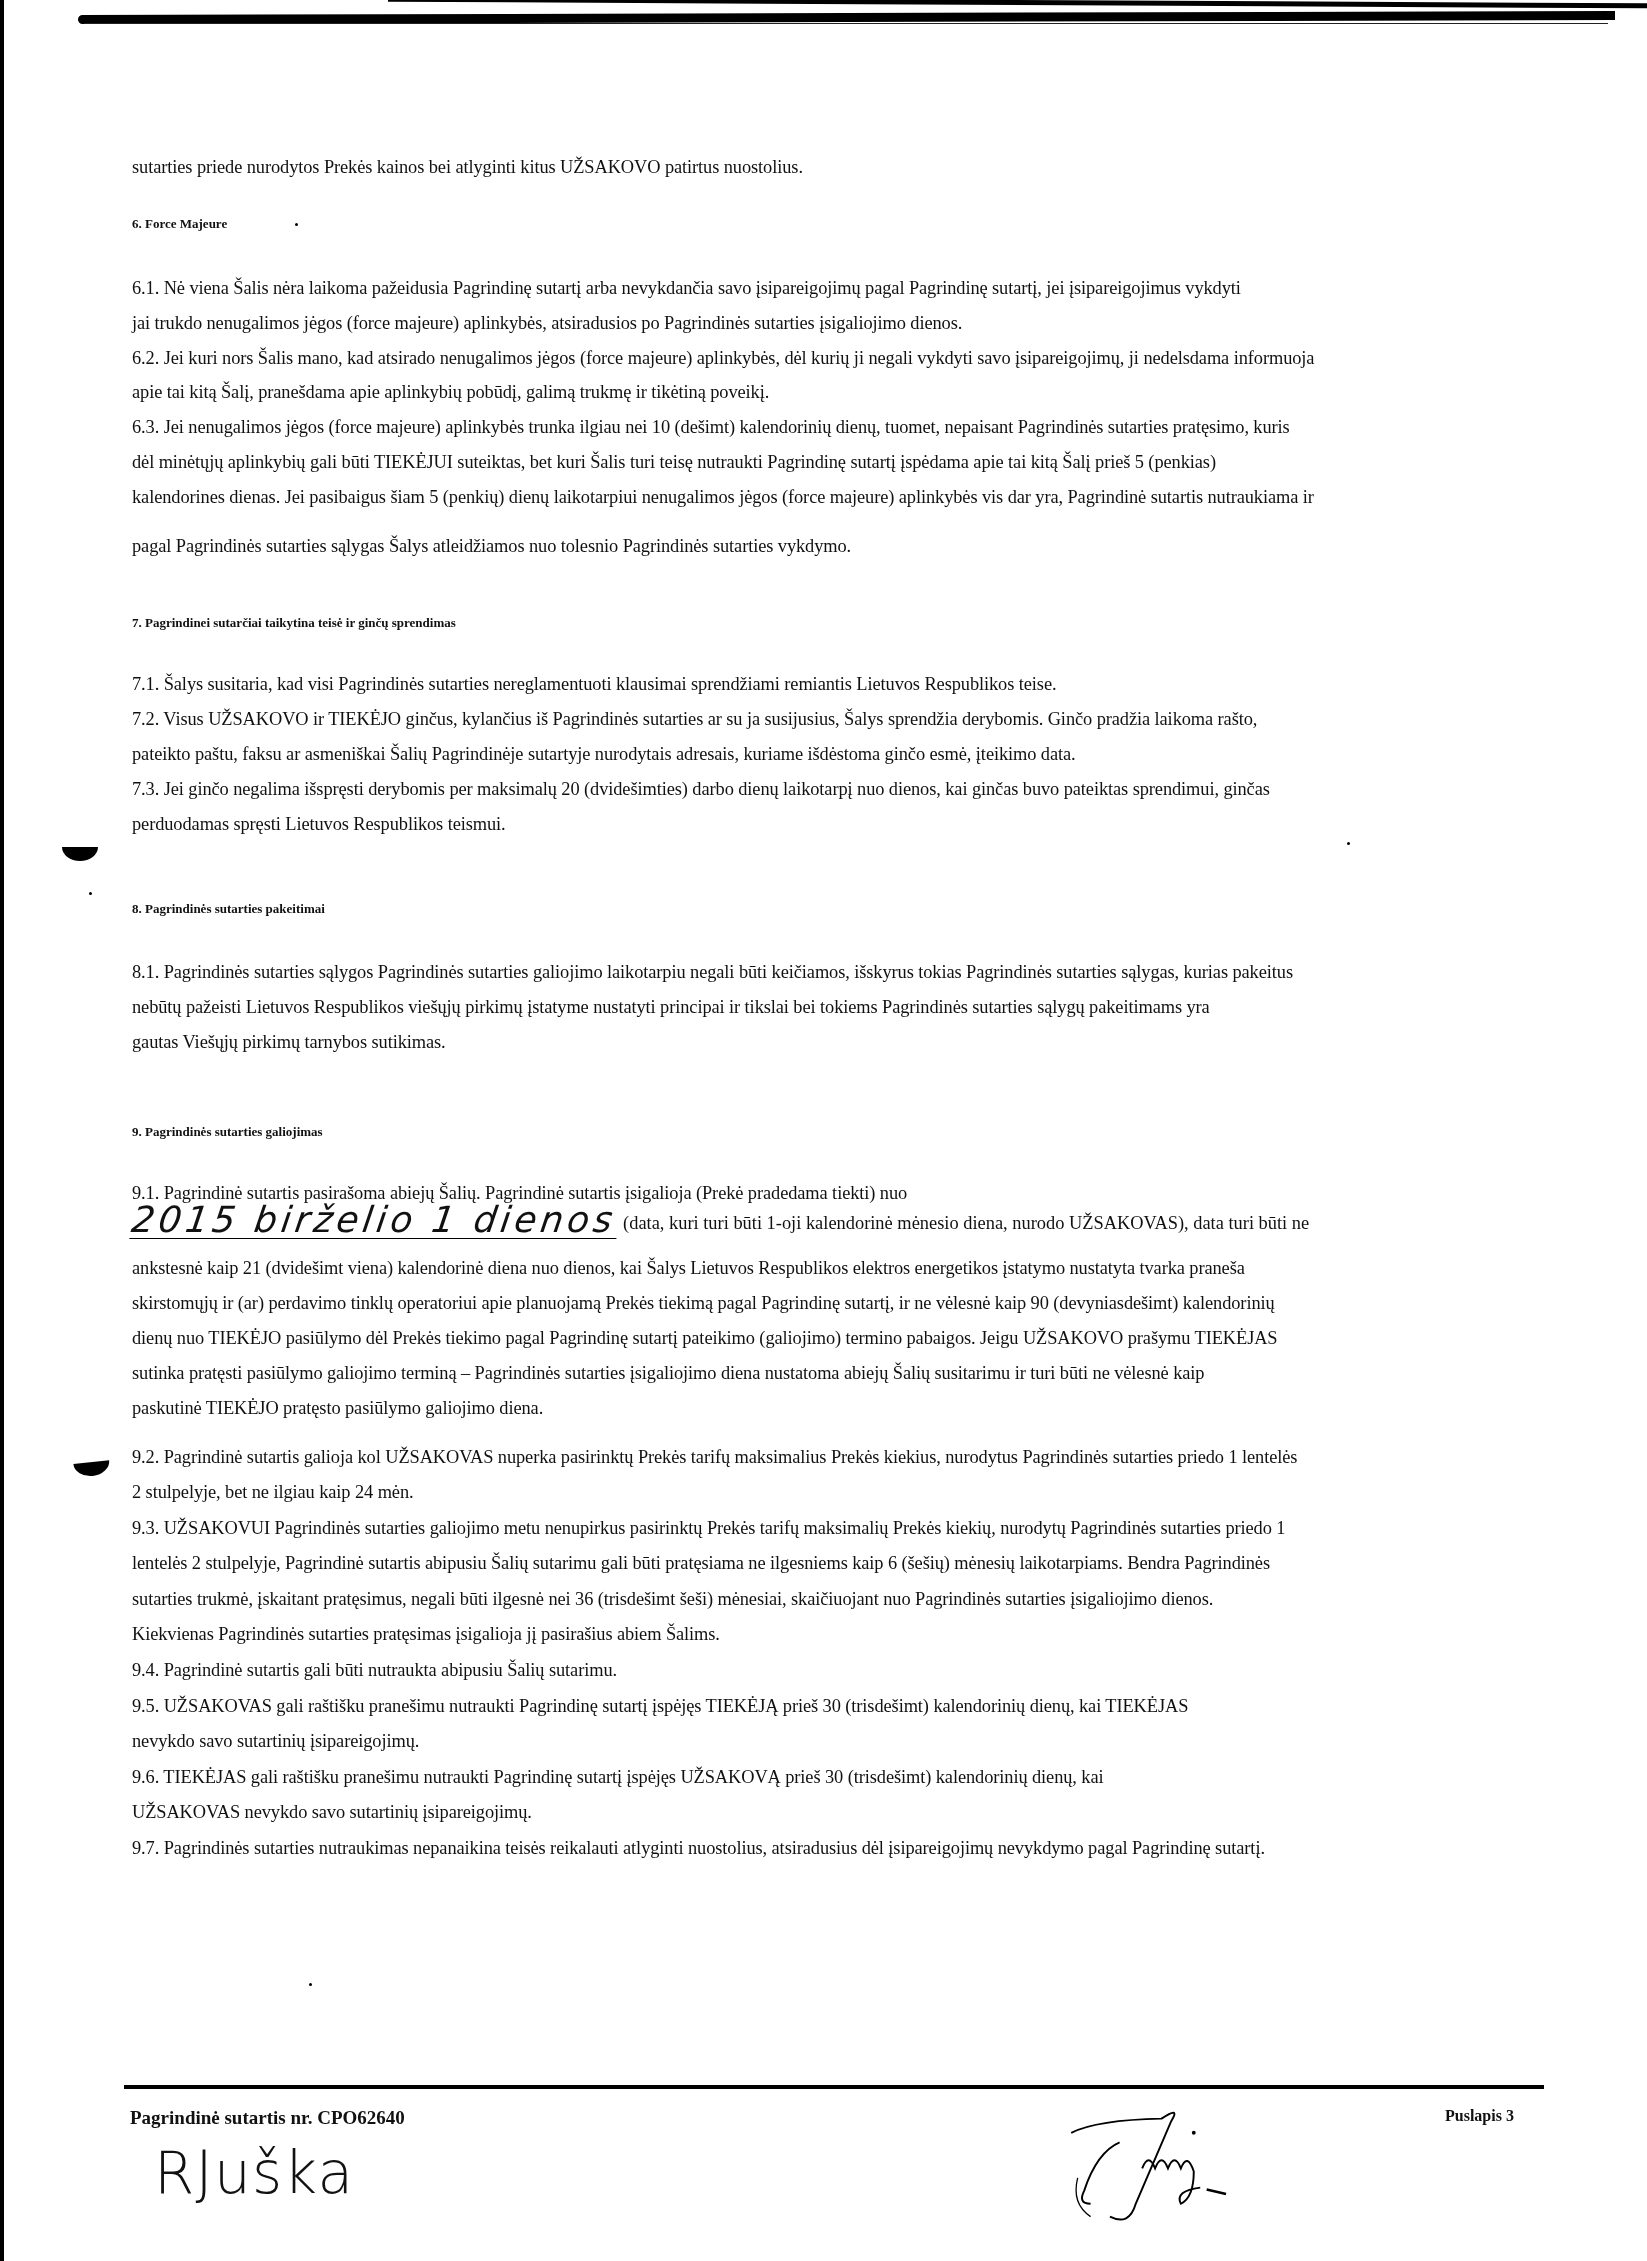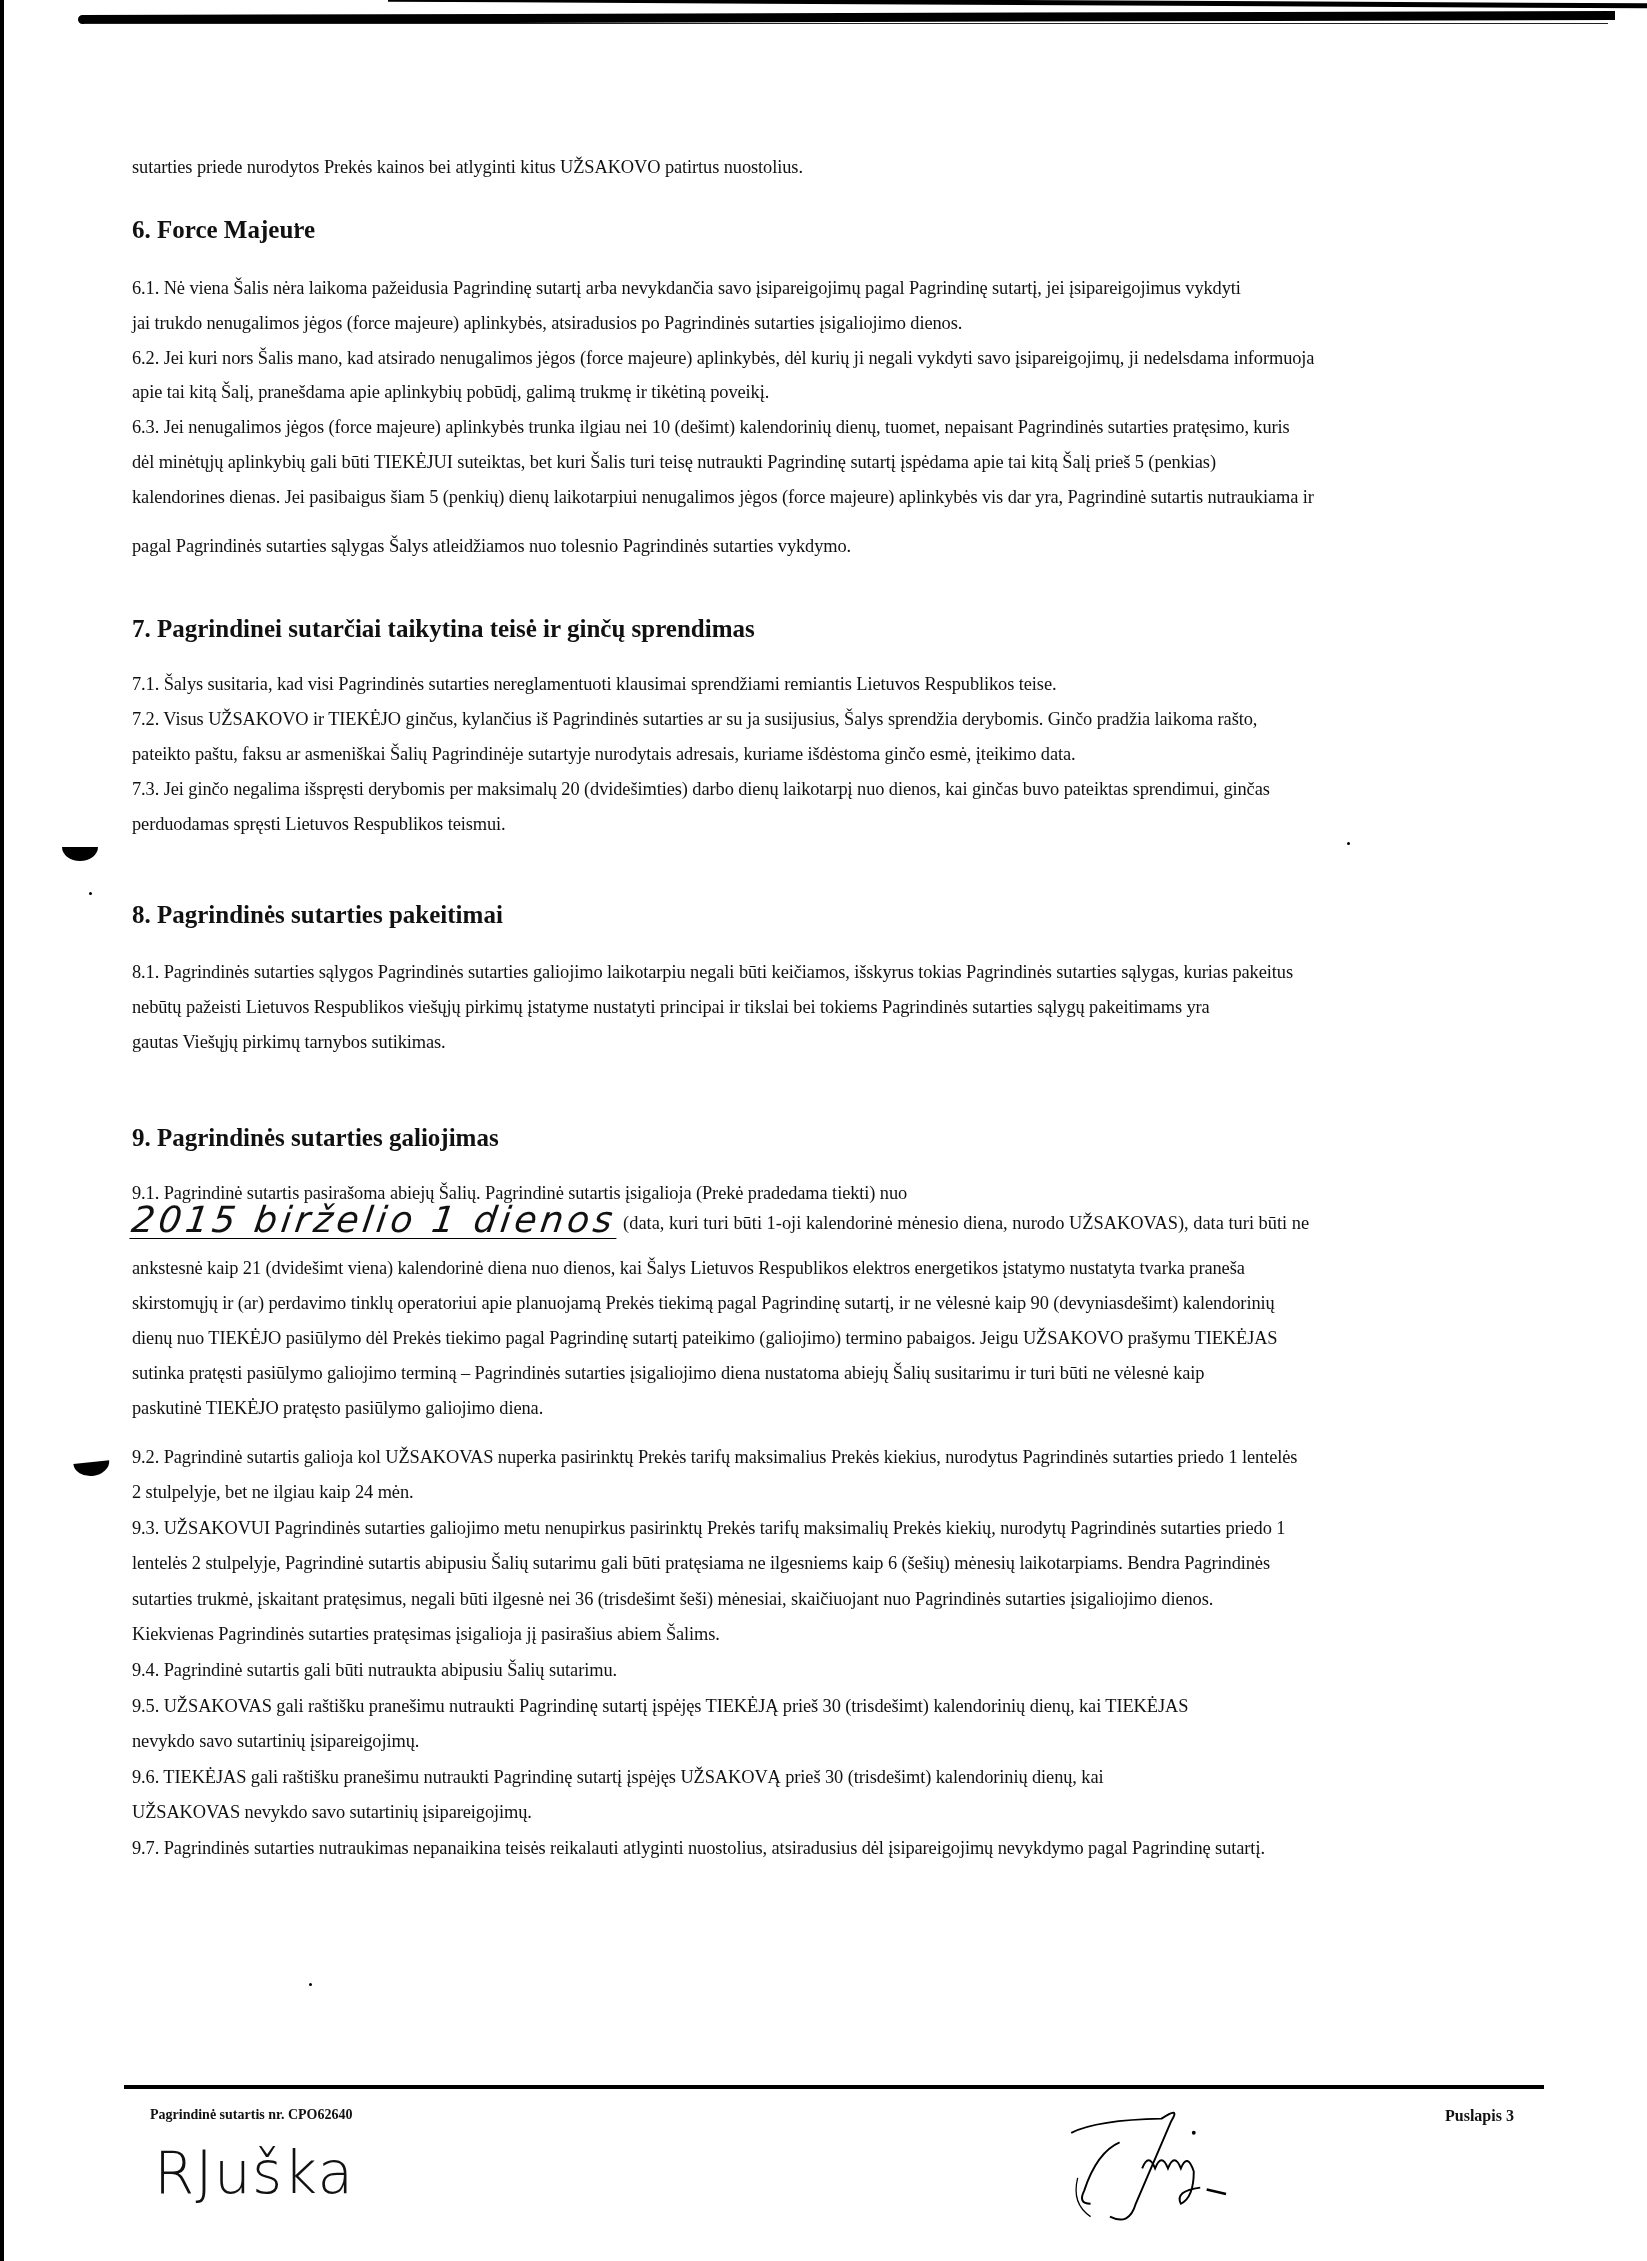--- a/index.html
+++ b/index.html
@@ -10,30 +10,30 @@
               border-radius: 5.2px 0 0 5.2px; transform: skewY(-0.15deg); }
   .top-rule-thin { position: absolute; left: 84px; top: 23px; width: 1524px; height: 1.3px; background: #222; }
   .top-sliver { position: absolute; left: 388px; top: 0; width: 1259px; height: 5.2px; background: #000; transform: skewY(0.3deg); }
 
   .punch { position: absolute; width: 36px; height: 14px; background: #000;
            border-radius: 0 0 50% 50% / 0 0 100% 100%; }
   .speck { position: absolute; width: 3.2px; height: 3.2px; background: #000; border-radius: 50%; }
 
   .page { position: absolute; left: 132px; top: 129px; width: 1408px; font-size: 18px; }
   .p { position: absolute; left: 0; white-space: nowrap; font-size: 18.4px; line-height: 36px; letter-spacing: -0.1px; }
-  .h { position: absolute; left: 0; white-space: nowrap; font-size: 25px; font-weight: bold; }
+  .h { position: absolute; left: 0; white-space: nowrap; font-size: 13px; font-weight: bold; }
 
   .handwritten { font-family: "DejaVu Sans", sans-serif; font-style: italic; font-size: 36px;
                  letter-spacing: 3.9px; border-bottom: 1.9px solid #000; padding-right: 2.6px; display: inline-block;
                  line-height: 37px; transform: skewX(-8deg); }
   .hw-wrap { position: absolute; left: 0; white-space: nowrap; }
   .hw-wrap .after { font-size: 18.4px; vertical-align: 2.6px; }
 
   .footer-rule { position: absolute; left: 124px; top: 2085px; width: 1420px; height: 3.9px; background: #000; }
-  .footer-left { position: absolute; left: 130px; top: 2107px; font-size: 14px; font-weight: bold; margin-left: 20px; }
+  .footer-left { position: absolute; left: 130px; top: 2107px; font-size: 19px; font-weight: bold; }
   .footer-right { position: absolute; left: 1445px; top: 2107px; font-size: 16px; font-weight: bold; }
   .sig1 { position: absolute; left: 154px; top: 2139px; font-family: "DejaVu Sans", sans-serif;
           font-size: 58px; font-weight: 300; letter-spacing: 1.3px; }
   .sig2 { position: absolute; left: 1058px; top: 2107px; width: 278px; height: 129px; }
 </style>
 </head>
 <body>
 
 <div class="scan-edge-left"></div>
 <div class="top-sliver"></div>

